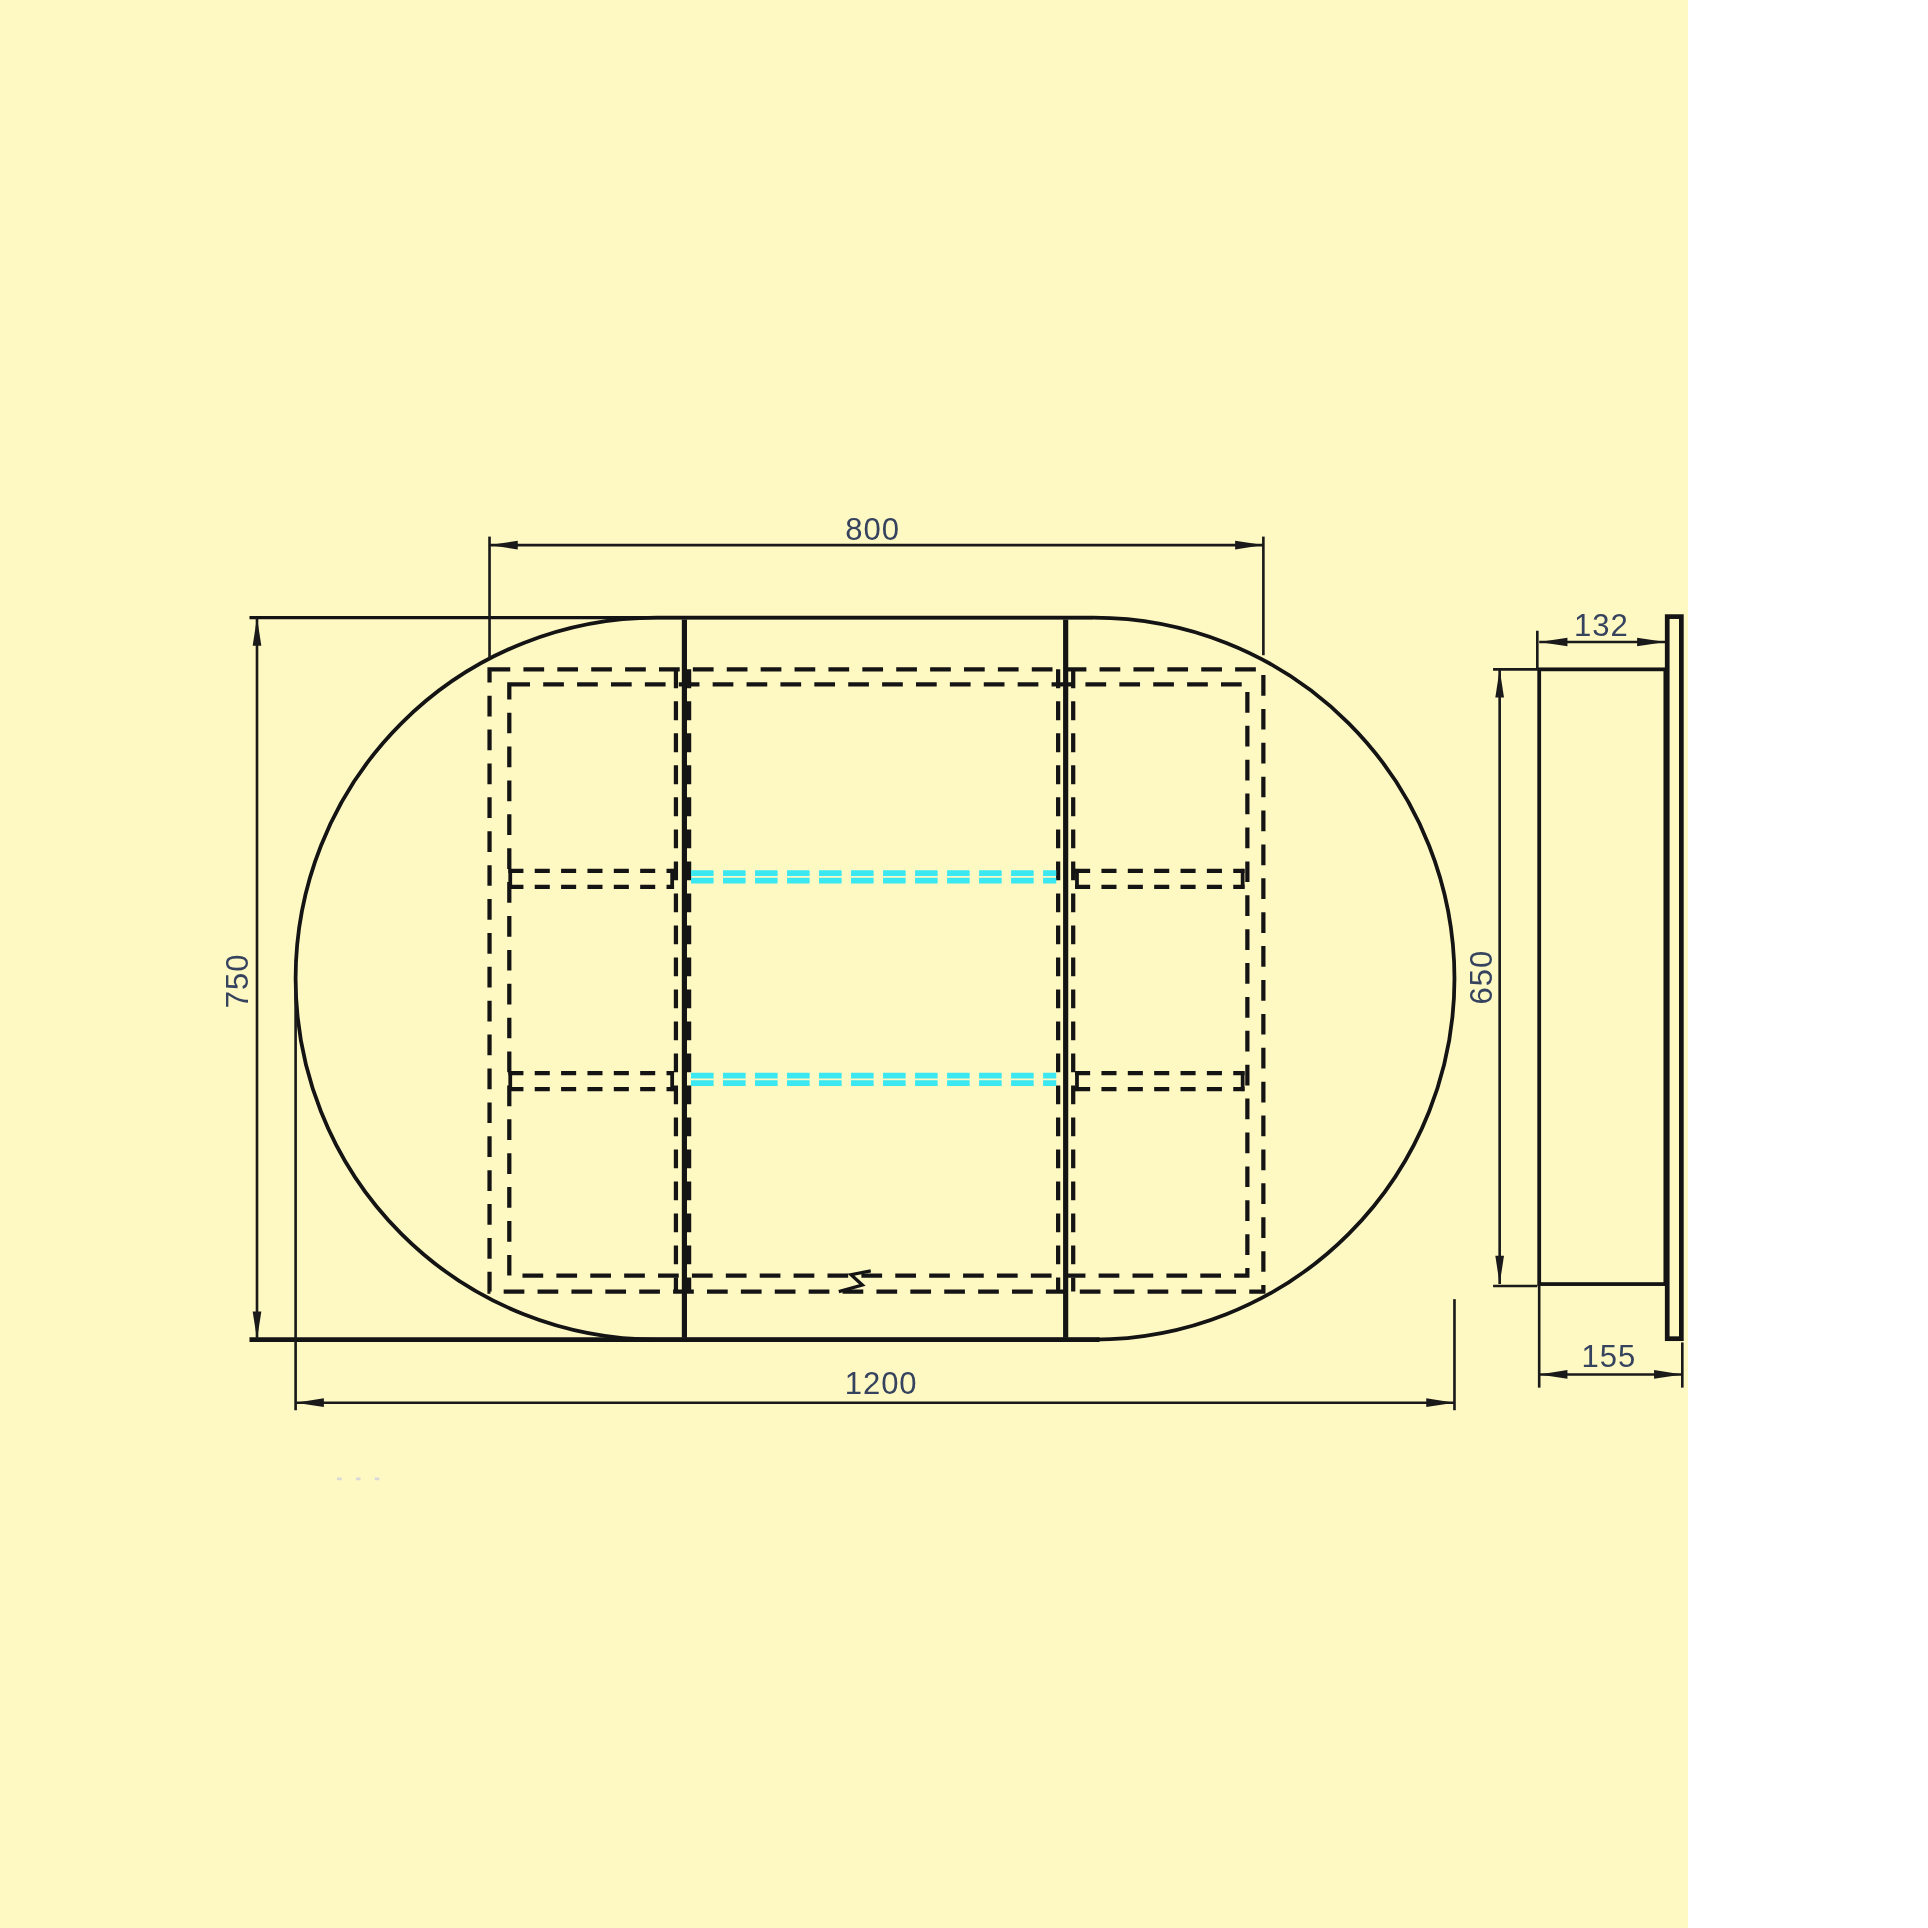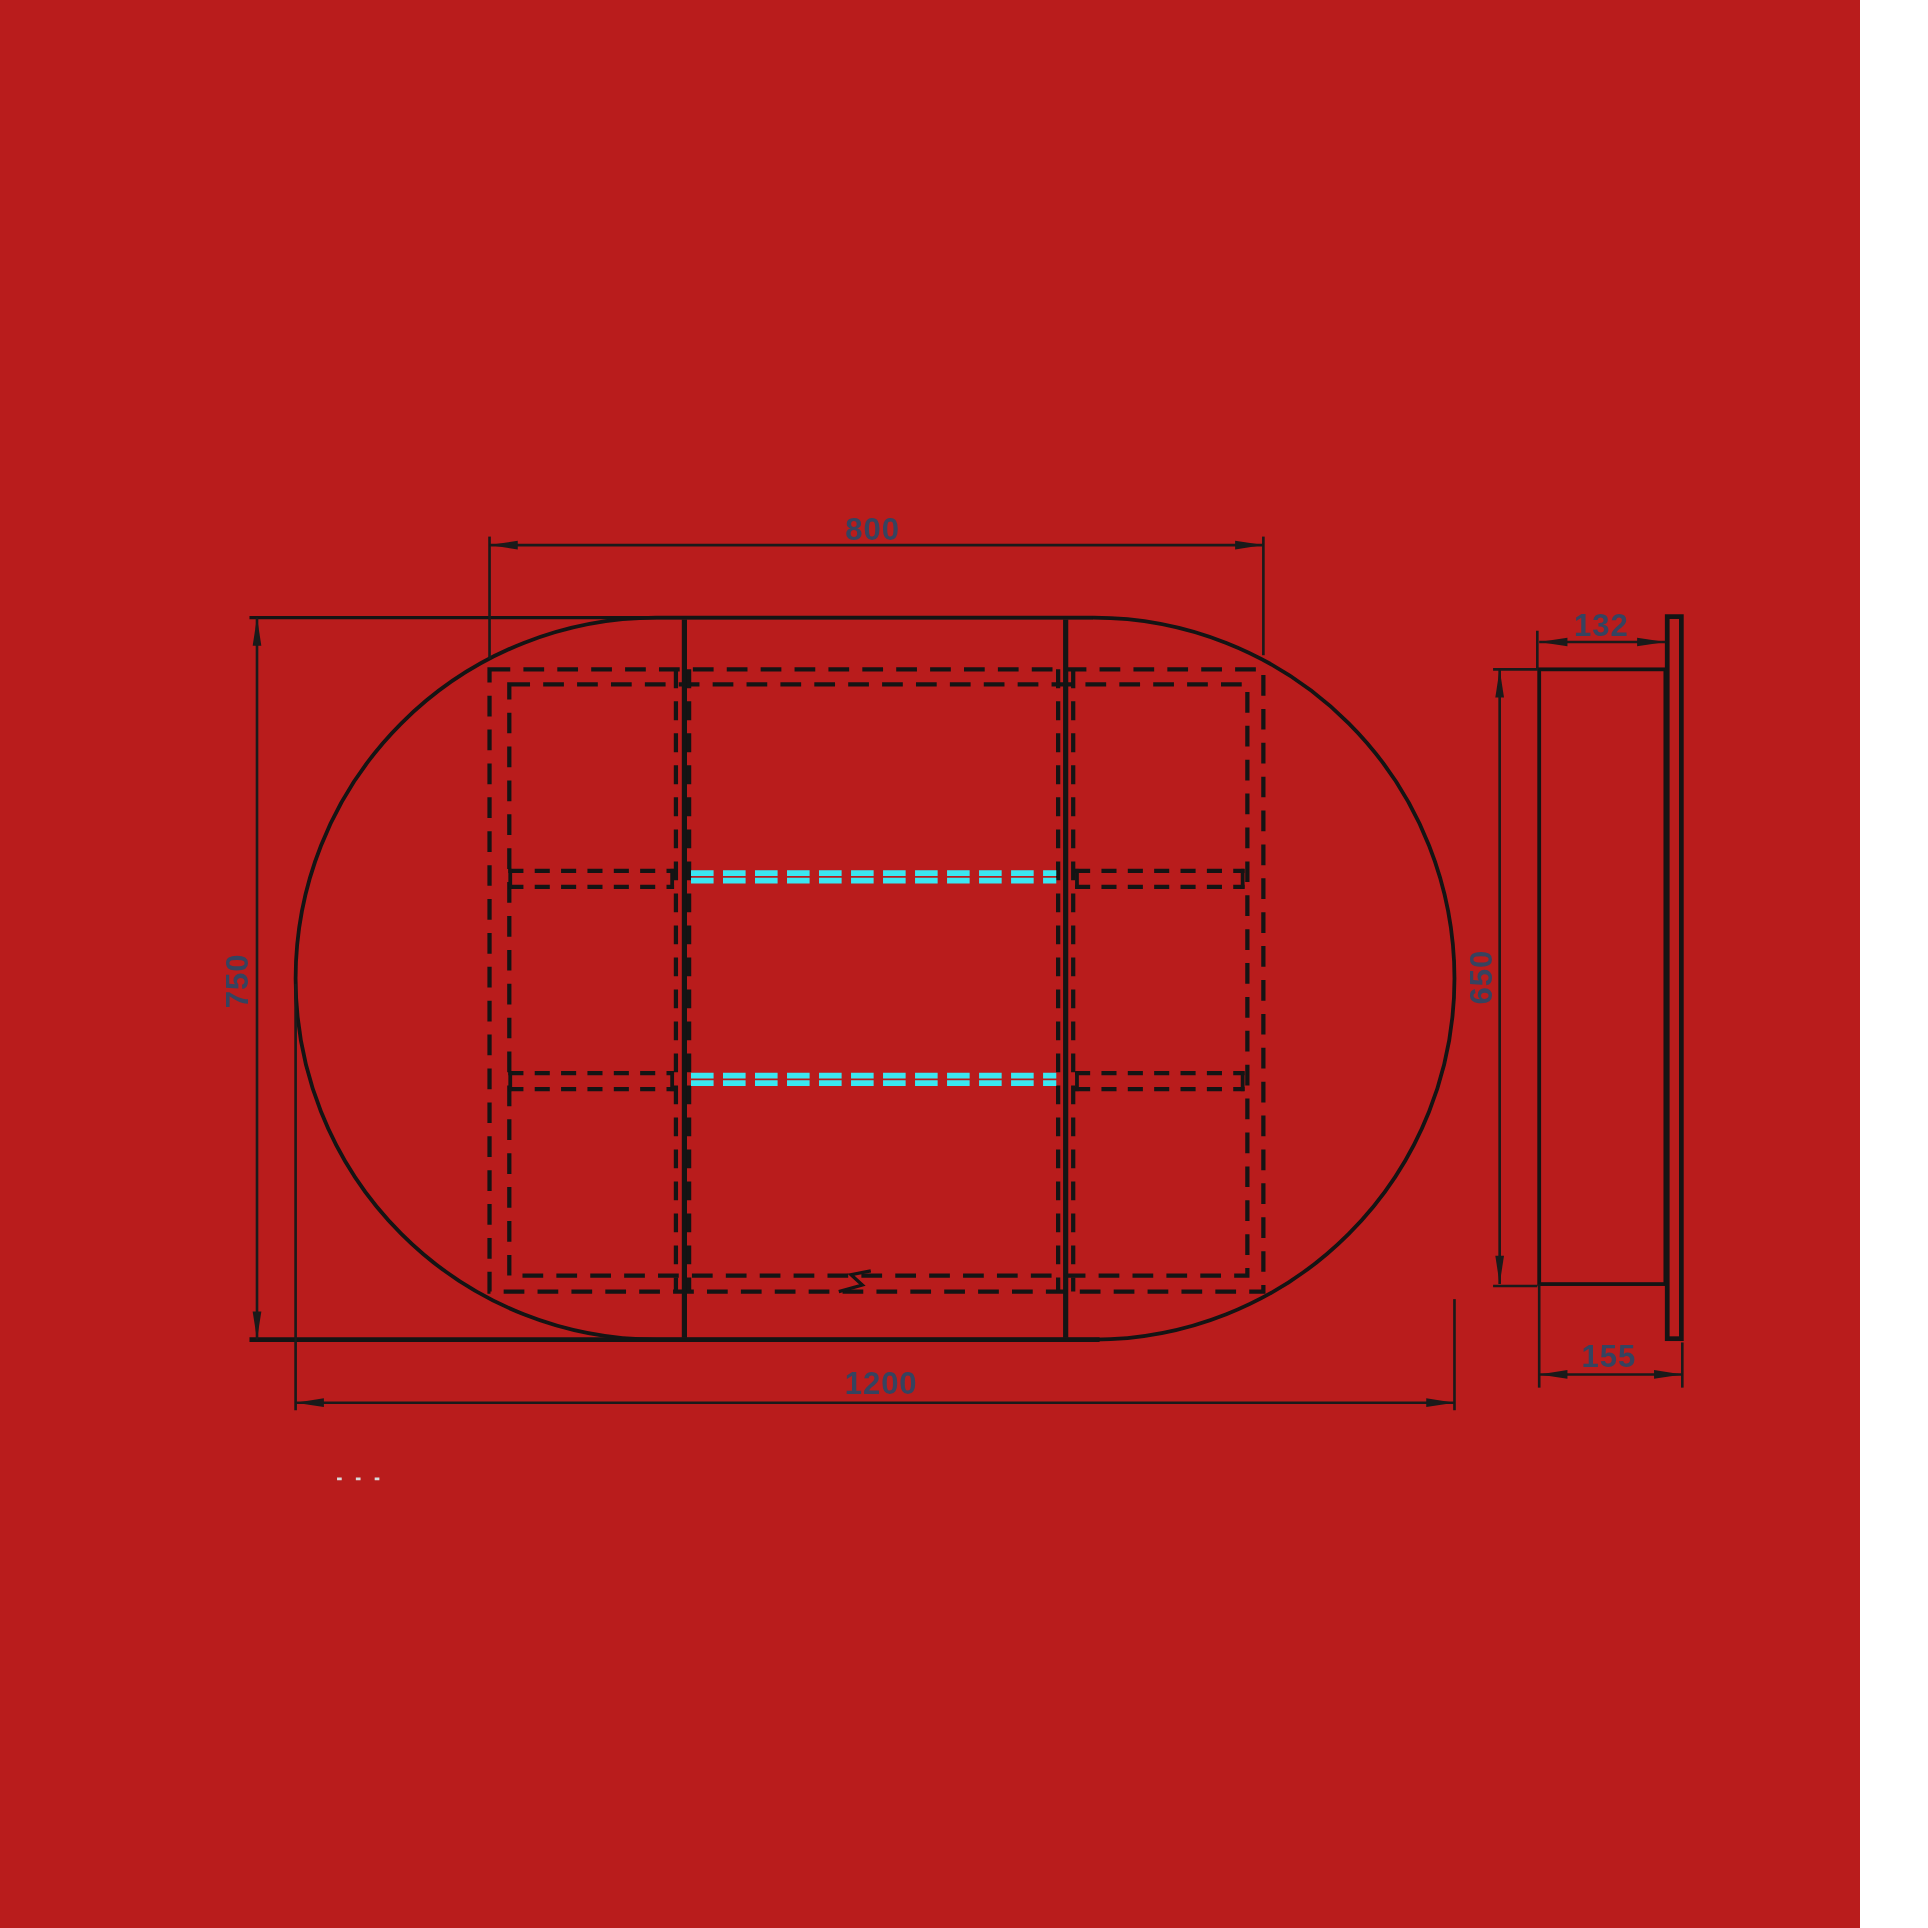--- a/index.html
+++ b/index.html
@@ -2,25 +2,24 @@
 <html style="font-size:15px"><head>
 <meta charset="utf-8">
 <style>
   html, body {
     margin: 0;
     padding: 0;
     background: #ffffff;
   }
   .canvas {
     position: relative;
-    width: 1860px;
+    width: 1688px;
     height: 1928px;
-    background: #b91c1c;
+    background: #fef9c3;
     font-family: "Liberation Sans", sans-serif;
-    font-weight: bold;
   }
   svg { display: block; }
   .dim-text {
     font-family: "Liberation Sans", "DejaVu Sans", sans-serif;
     font-size: 33px;
     letter-spacing: 1px;
   }
   .outline { stroke: #141414; fill: none; }
   .dimline { stroke: #1a1a1a; fill: none; stroke-width: 2.8; }
   .dashed  { stroke: #141414; fill: none; }

